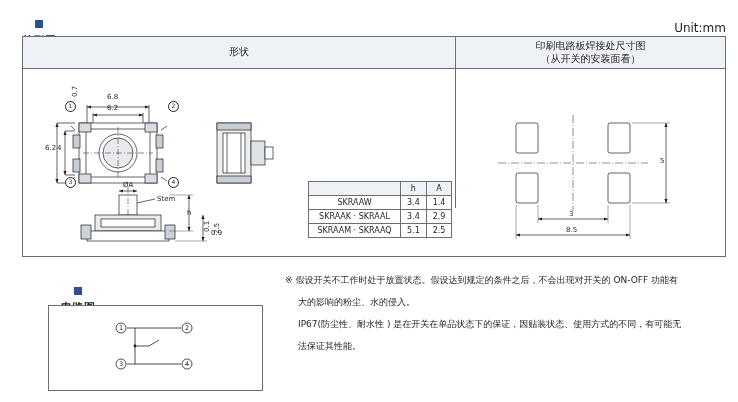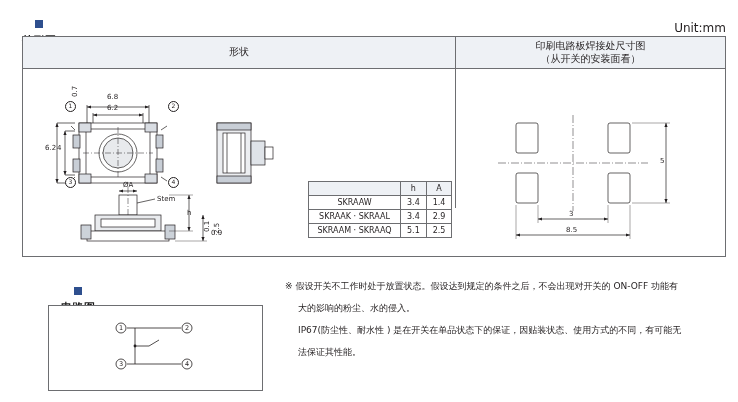--- a/index.html
+++ b/index.html
@@ -150,21 +150,21 @@
     height: 86px;
     border: 1px solid #6d6e71;
     background: #fff;
     box-sizing: border-box;
   }
 
   
   #notes {
     position: absolute;
     left: 285px;
-    top: 280px;
+    top: 274px;
     width: 430px;
     font-size: 9px;
     line-height: 1.55;
     color: #231f20;
   }
   #notes .note-line { display: block; }
   #notes .indent { padding-left: 13px; display: block; margin-top: 8px; }
   #notes .mark { margin-right: 3px; }
 </style>
 </head>

